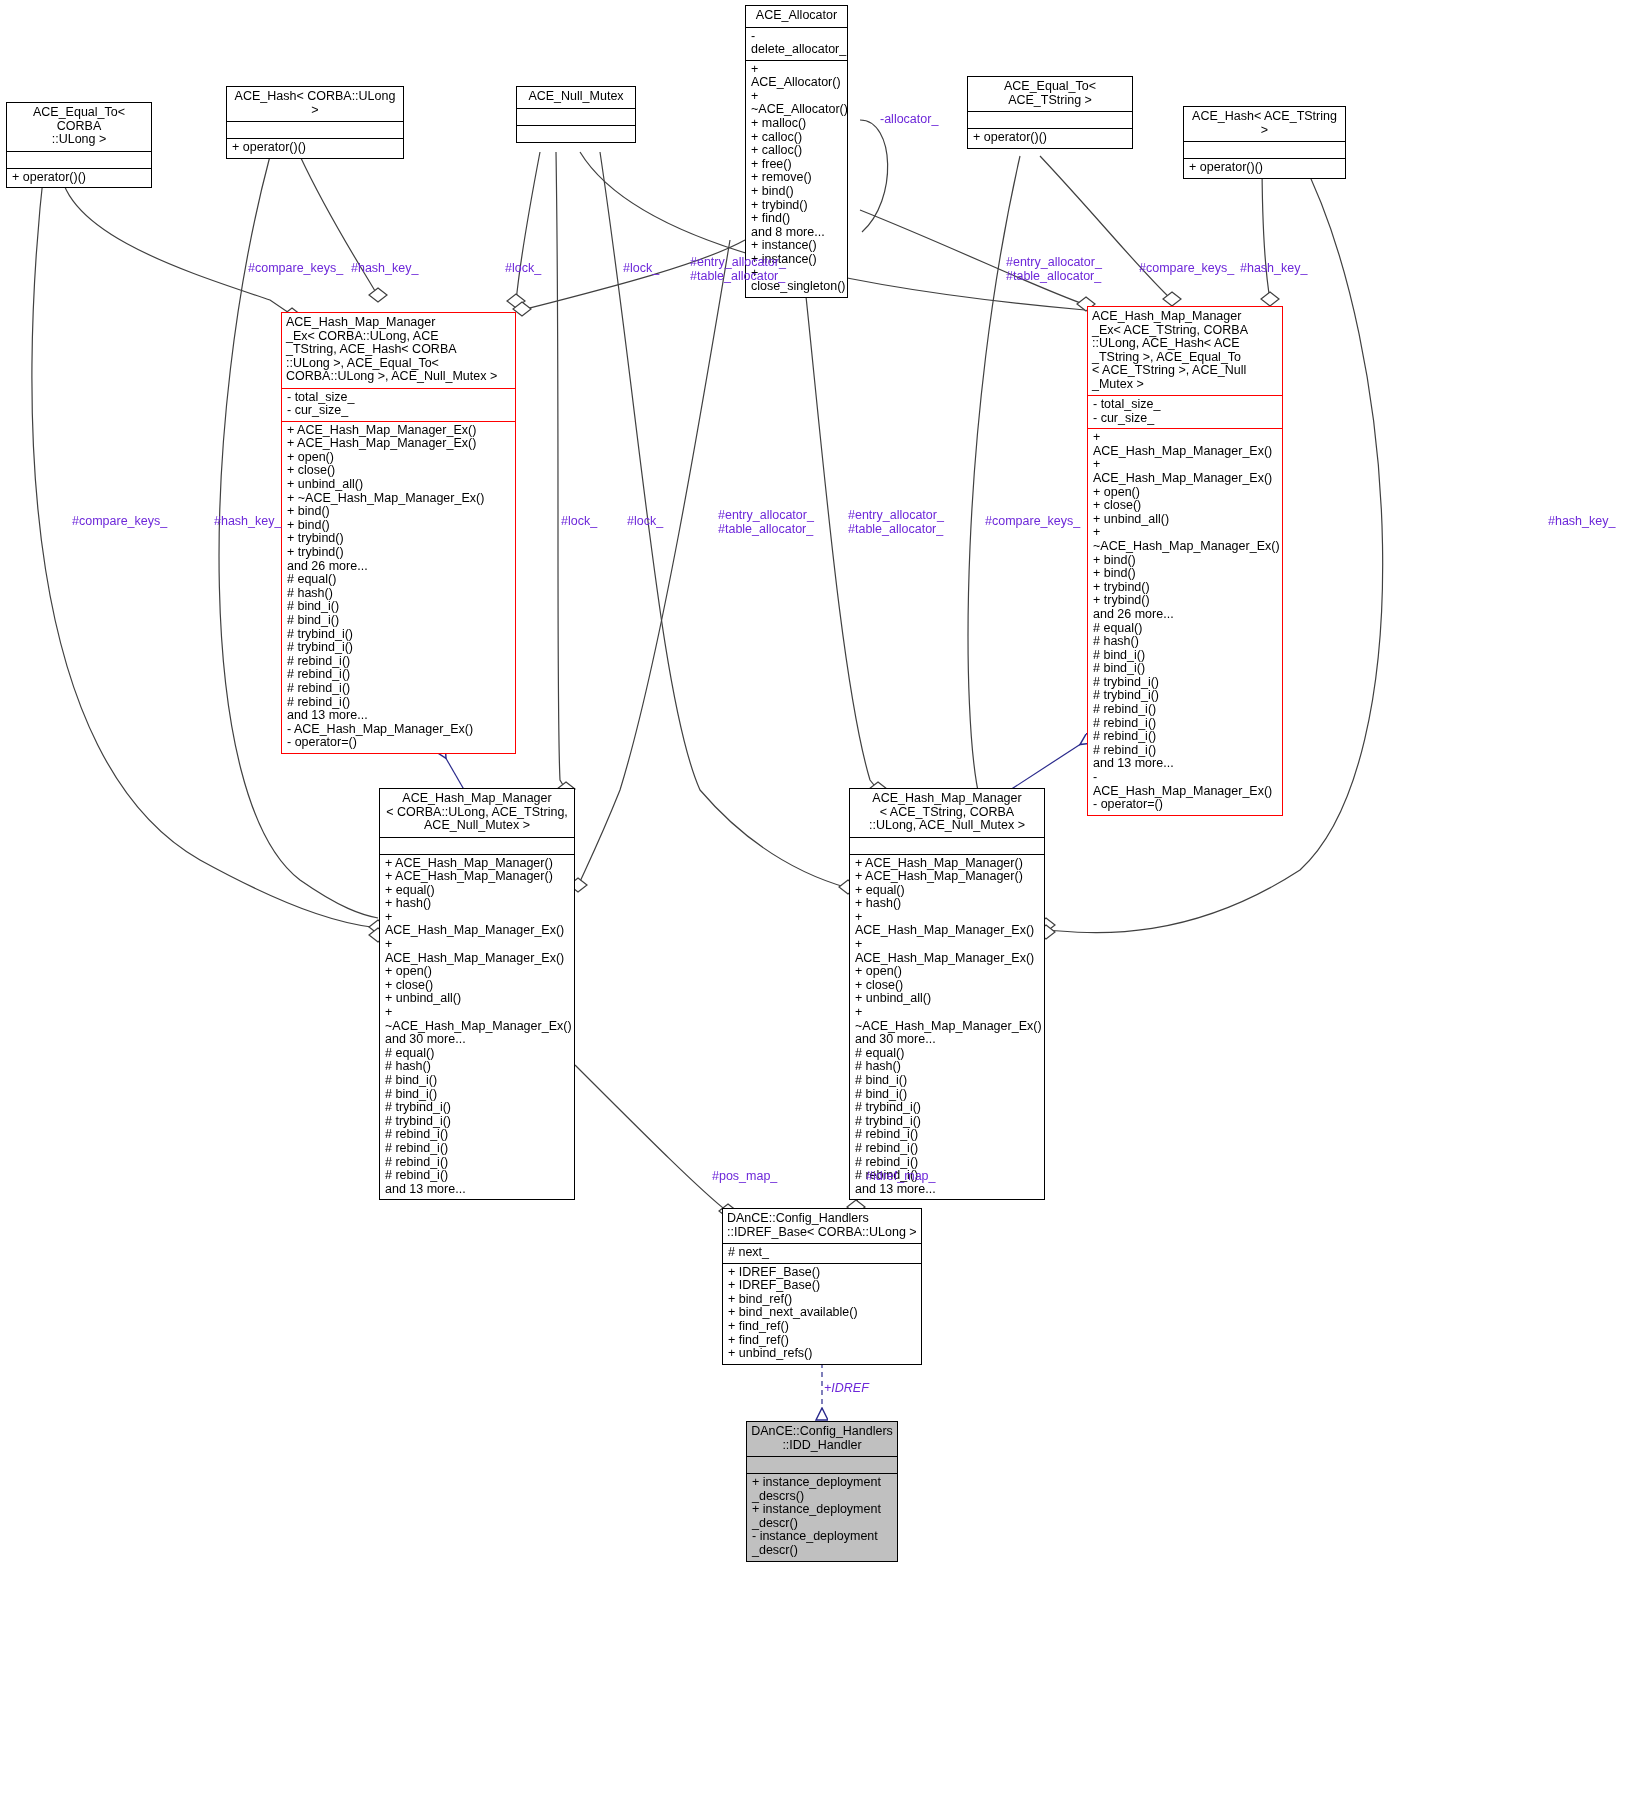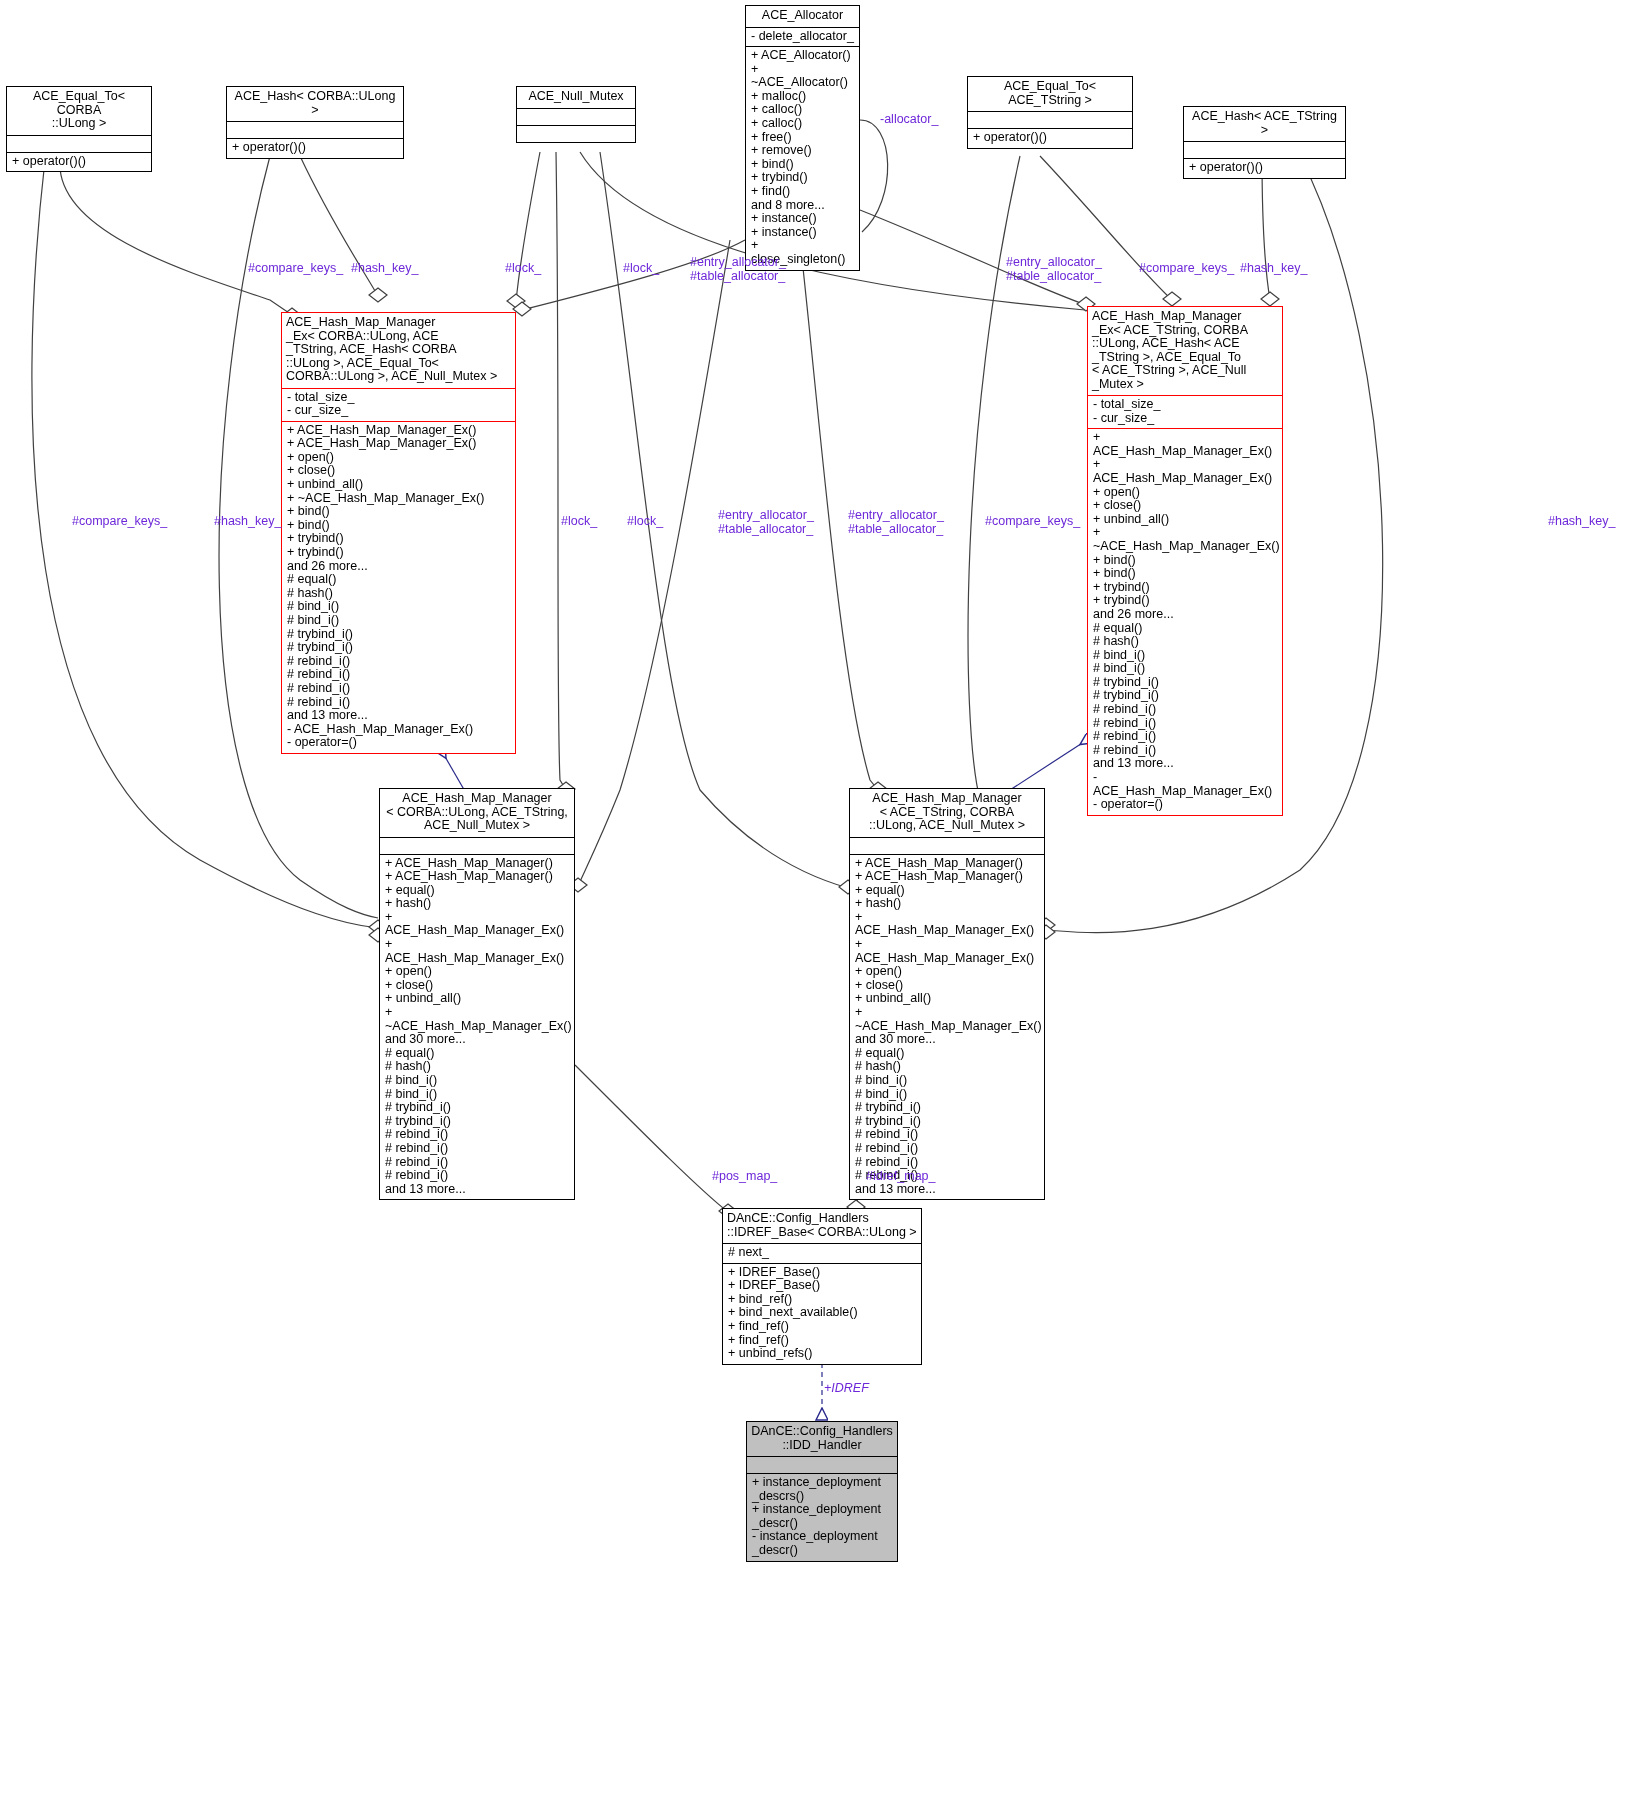--- a/index.html
+++ b/index.html
@@ -96,21 +96,21 @@
       <path d="M878,782 l9,7 -9,7 -9,-7 z"></path>
       <path d="M1046,918 l9,7 -9,7 -9,-7 z"></path>
       <path d="M1046,925 l9,7 -9,7 -9,-7 z"></path>
       <path d="M378,920 l9,7 -9,7 -9,-7 z"></path>
       <path d="M378,928 l9,7 -9,7 -9,-7 z"></path>
       <path d="M728,1204 l9,7 -9,7 -9,-7 z"></path>
       <path d="M856,1200 l9,7 -9,7 -9,-7 z"></path>
     </g>
   </svg>
 
-  <div class="node" style="left:6px;top:86px;width:146px;">
+  <div class="node" style="left:6px;top:102px;width:146px;">
     <div class="title">ACE_Equal_To&lt; CORBA
 ::ULong &gt;</div>
     <div class="sep"></div>
     <div class="attrs empty"></div>
     <div class="sep"></div>
     <div class="ops">+ operator()()</div>
   </div>
 
   <div class="node" style="left:226px;top:86px;width:178px;">
     <div class="title">ACE_Hash&lt; CORBA::ULong &gt;</div>
@@ -121,21 +121,21 @@
   </div>
 
   <div class="node" style="left:516px;top:86px;width:120px;">
     <div class="title">ACE_Null_Mutex</div>
     <div class="sep"></div>
     <div class="attrs empty"></div>
     <div class="sep"></div>
     <div class="ops" style="height:16px;padding:0;"></div>
   </div>
 
-  <div class="node" style="left:745px;top:5px;width:115px;">
+  <div class="node" style="left:745px;top:5px;width:103px;">
     <div class="title">ACE_Allocator</div>
     <div class="sep"></div>
     <div class="attrs">- delete_allocator_</div>
     <div class="sep"></div>
     <div class="ops">+ ACE_Allocator()
 + ~ACE_Allocator()
 + malloc()
 + calloc()
 + calloc()
 + free()

